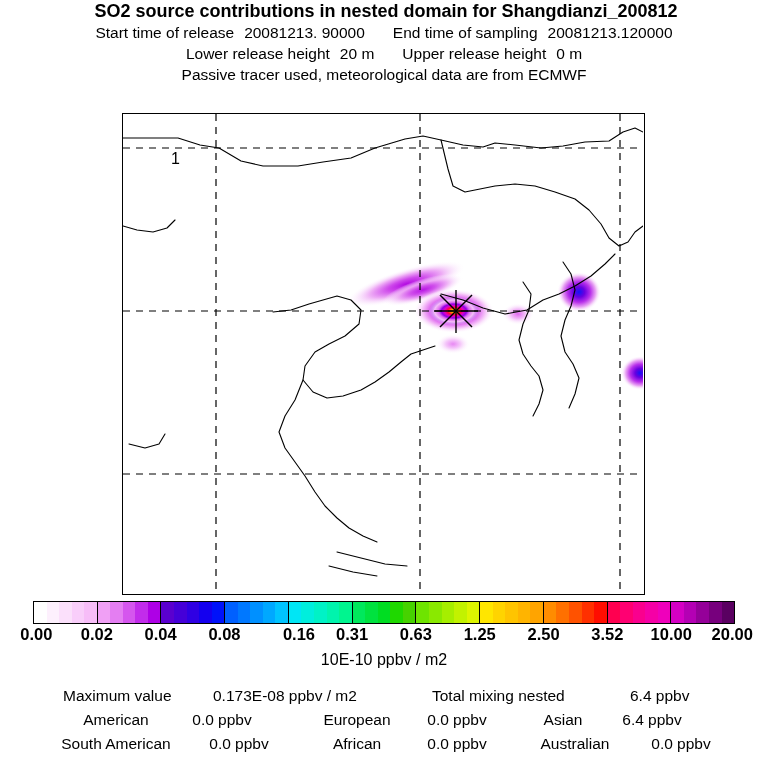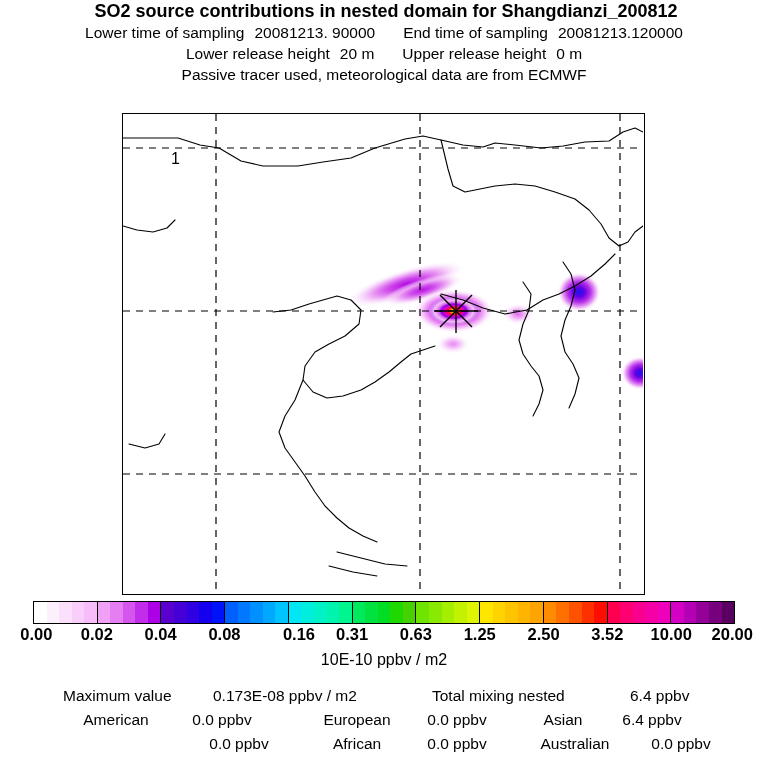--- a/index.html
+++ b/index.html
@@ -132,21 +132,21 @@
   .stat-cell { position: absolute; }
   .ctr { transform: translateX(-50%); }
 </style>
 </head>
 <body>
 
 <div id="header">
   <div id="title">SO2 source contributions in nested domain for Shangdianzi_200812</div>
 
   <div class="subline">
-    <span>Lower time of sampling</span><span class="gap-sm"></span><span>20081213. 90000</span><span class="gap-lg"></span><span>End time of sampling</span><span class="gap-sm"></span><span>20081213.120000</span>
+    <span>Start time of release</span><span class="gap-sm"></span><span>20081213. 90000</span><span class="gap-lg"></span><span>End time of sampling</span><span class="gap-sm"></span><span>20081213.120000</span>
   </div>
 
   <div class="subline">
     <span>Lower release height</span><span class="gap-sm"></span><span>20 m</span><span class="gap-lg"></span><span>Upper release height</span><span class="gap-sm"></span><span>0 m</span>
   </div>
 
   <div class="subline">Passive tracer used, meteorological data are from ECMWF</div>
 </div>
 
 <div id="map-panel">
@@ -366,20 +366,21 @@
   <div class="stat-row">
     <span class="stat-cell ctr" style="left:116px">American</span>
     <span class="stat-cell ctr" style="left:222px">0.0 ppbv</span>
     <span class="stat-cell ctr" style="left:357px">European</span>
     <span class="stat-cell ctr" style="left:457px">0.0 ppbv</span>
     <span class="stat-cell ctr" style="left:563px">Asian</span>
     <span class="stat-cell ctr" style="left:652px">6.4 ppbv</span>
   </div>
 
   <div class="stat-row">
+    <span class="stat-cell ctr" style="left:116px">South American</span>
     <span class="stat-cell ctr" style="left:239px">0.0 ppbv</span>
     <span class="stat-cell ctr" style="left:357px">African</span>
     <span class="stat-cell ctr" style="left:457px">0.0 ppbv</span>
     <span class="stat-cell ctr" style="left:575px">Australian</span>
     <span class="stat-cell ctr" style="left:681px">0.0 ppbv</span>
   </div>
 
 </div>
 
 </body></html>

